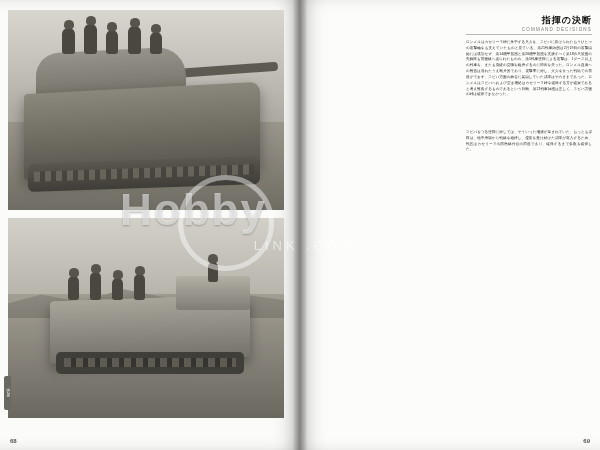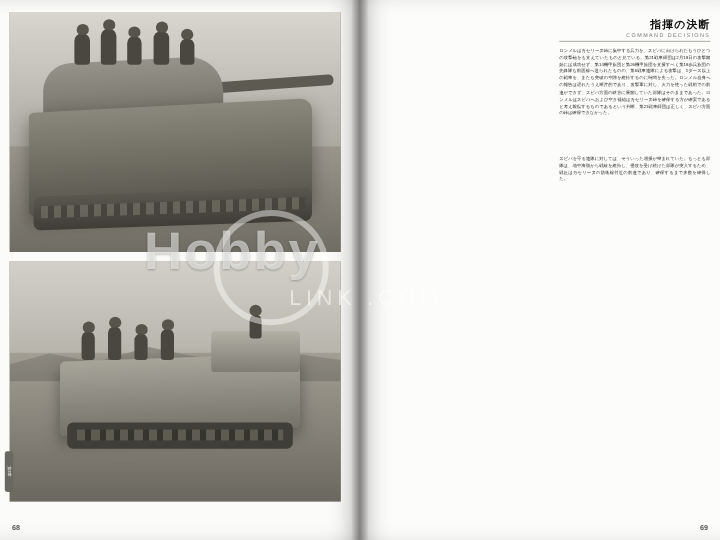--- a/index.html
+++ b/index.html
@@ -143,21 +143,21 @@
   .watermark{
     position:absolute;left:0;top:0;width:600px;height:450px;pointer-events:none;
   }
   .wm-text{
     position:absolute;left:120px;top:185px;width:370px;text-align:left;
     font-size:44px;font-weight:bold;color:rgba(255,255,255,0.55);
     letter-spacing:2px;text-shadow:0 1px 2px rgba(0,0,0,0.25);
   }
   .wm-sub{
     position:absolute;left:120px;top:238px;width:370px;text-align:center;
-    font-size:18px;color:rgba(255,255,255,0.55);letter-spacing:4px;
+    font-size:13px;color:rgba(255,255,255,0.55);letter-spacing:4px;
   }
   .wm-ring{
     position:absolute;left:178px;top:175px;width:86px;height:86px;
     border:5px solid rgba(255,255,255,0.45);border-radius:50%;
   }
 </style>
 </head>
 <body>
 
 <div id="page">

